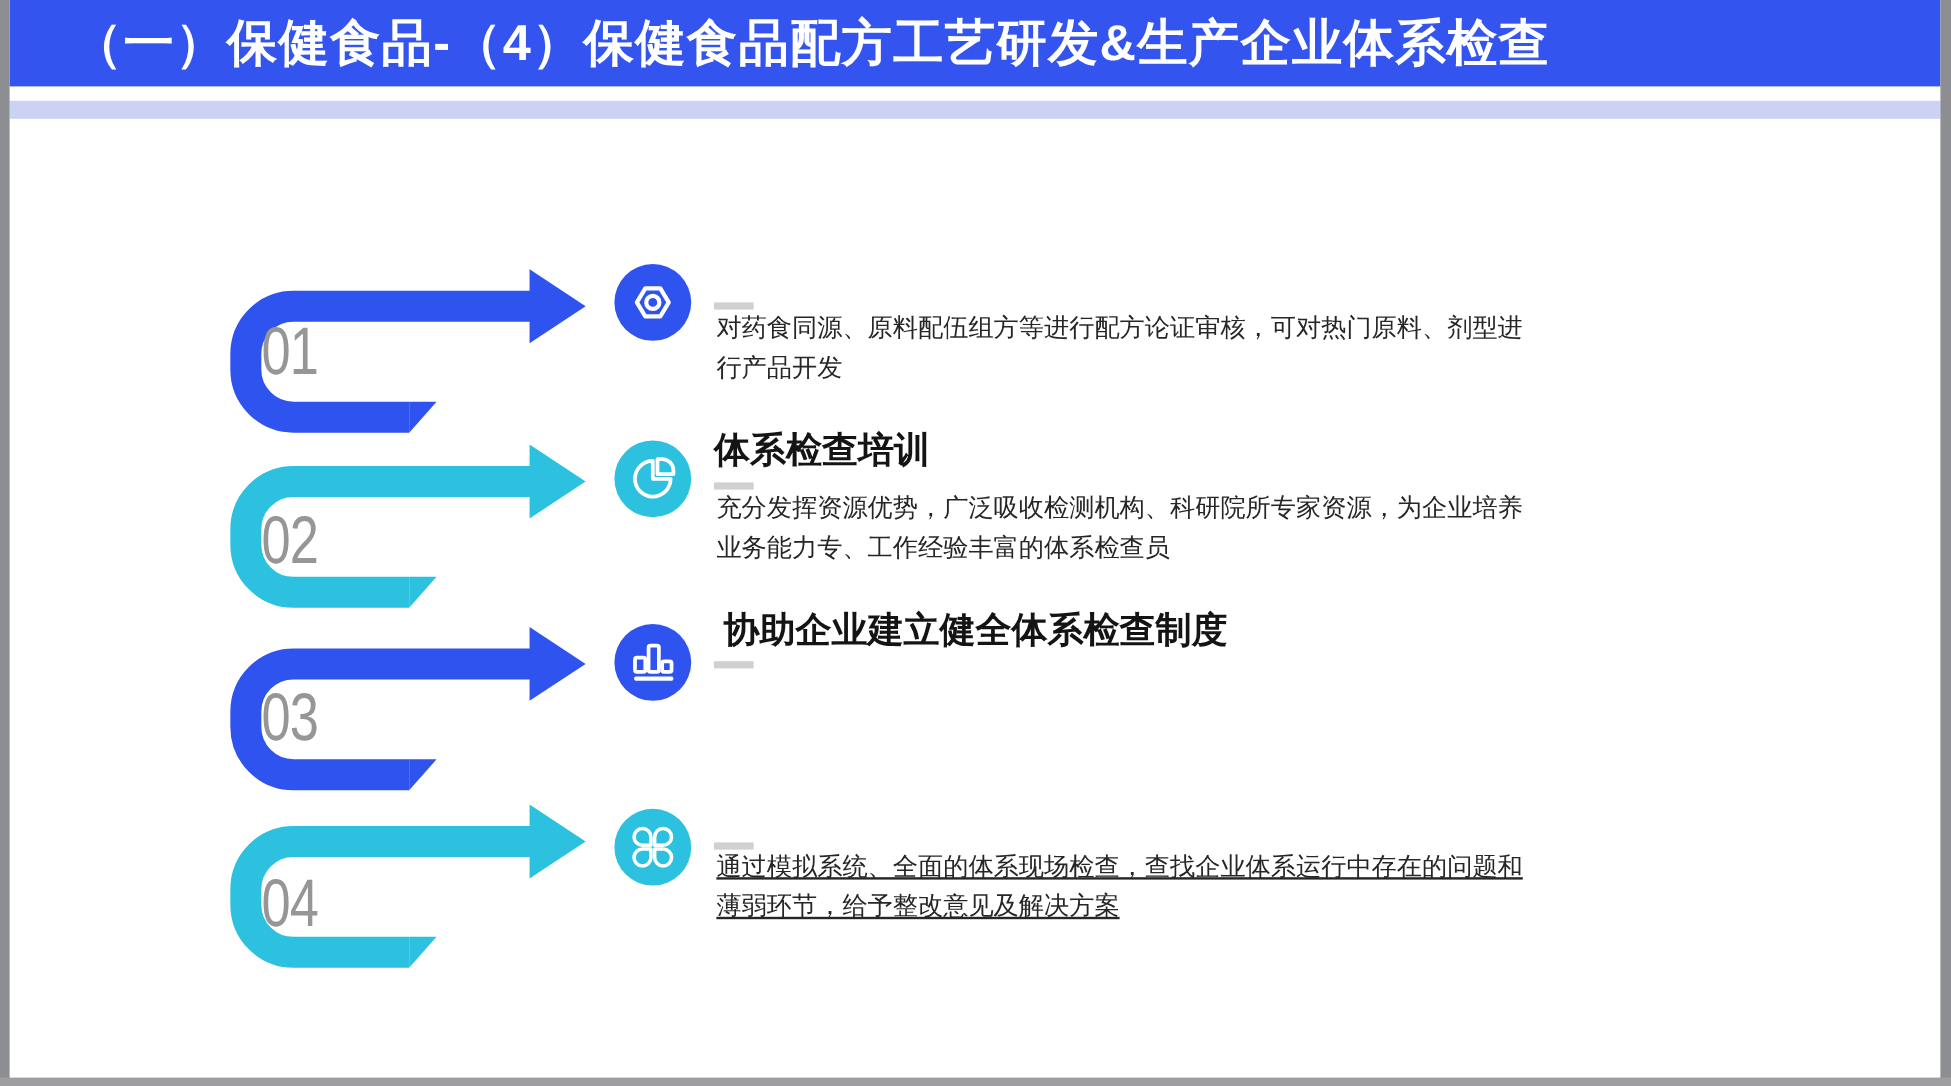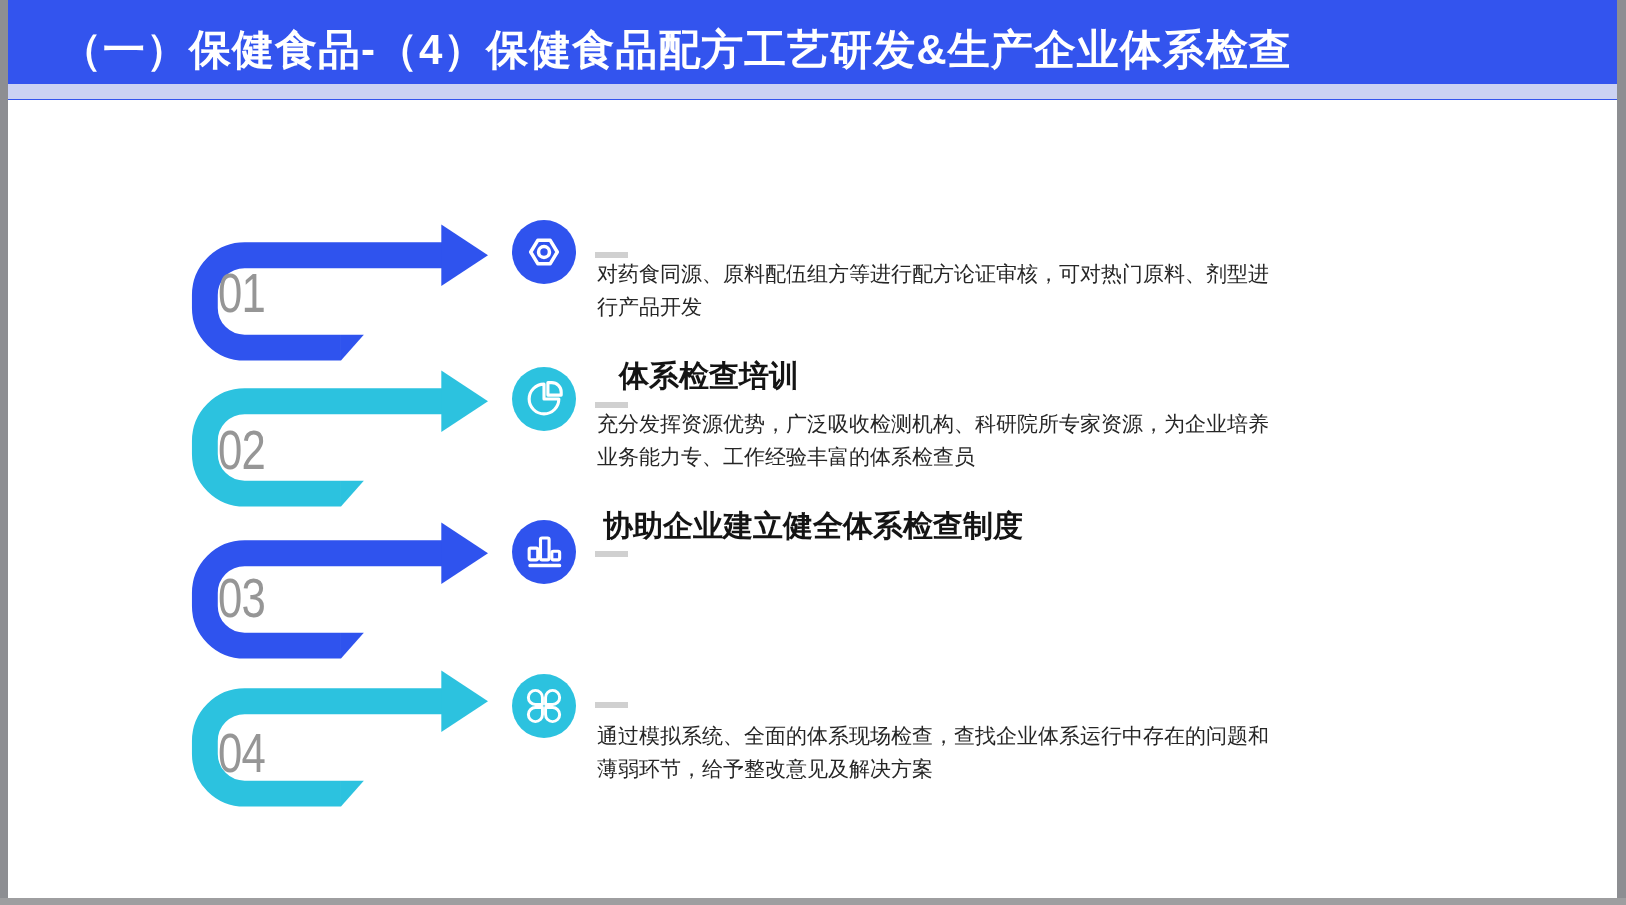--- a/index.html
+++ b/index.html
@@ -6,21 +6,21 @@
   .slide{
     position:relative;width:1626px;height:905px;overflow:hidden;background:#ffffff;
     font-family:"Liberation Sans","DejaVu Sans",sans-serif;
   }
   
   .border-left{position:absolute;left:0;top:0;width:8px;height:905px;background:#8D8E92;}
   .border-right{position:absolute;left:1617px;top:0;width:9px;height:905px;background:#8D8E92;}
   .border-bottom{position:absolute;left:0;top:898px;width:1626px;height:7px;background:#9E9EA0;}
   
   .header{
-    position:absolute;left:8px;top:0;width:1609px;height:100px;background:#3354EE;
+    position:absolute;left:8px;top:0;width:1609px;height:72px;background:#3354EE;
     display:flex;align-items:center;
   }
   .header-title{
     color:#ffffff;font-size:42px;font-weight:800;letter-spacing:1px;
     padding-left:52px;white-space:nowrap;
   }
   .header-strip{position:absolute;left:8px;top:84px;width:1609px;height:15px;background:#CBD2F3;}
 
   
   .row{position:absolute;left:0;width:1626px;height:160px;}
@@ -48,33 +48,33 @@
   .icon-circle path,.icon-circle polygon,.icon-circle circle,.icon-circle rect{
     stroke:#ffffff;fill:none;stroke-linejoin:round;stroke-linecap:round;
   }
   .icon-circle .filled{fill:#ffffff;stroke:none;}
 
   .step-title{
     position:absolute;left:595px;color:#141414;font-size:30px;font-weight:700;
     line-height:36px;white-space:nowrap;z-index:2;
   }
   .row3 .step-title,.row4 .step-title{left:603px;}
-  .row1 .step-title{top:-19px;} .row2 .step-title{top:-8px;margin-left:24px;}
+  .row1 .step-title{top:-19px;} .row2 .step-title{top:-8px;}
   .row3 .step-title{top:-10px;} .row4 .step-title{top:-11px;}
 
   .title-dash{position:absolute;left:595px;width:33px;height:6px;background:#D0D0D0;z-index:0;}
   .row1 .title-dash{top:32px;} .row2 .title-dash{top:36px;}
   .row3 .title-dash{top:33px;} .row4 .title-dash{top:36px;}
 
   .step-body{
     position:absolute;left:597px;width:860px;color:#262626;font-size:21px;
     line-height:33px;white-space:pre-line;z-index:1;
   }
   .row1 .step-body{top:37px;} .row2 .step-body{top:41px;}
-  .row3 .step-body{top:20px;} .row4 .step-body{top:53px;}
+  .row3 .step-body{top:20px;} .row4 .step-body{top:40px;text-decoration:underline;}
 </style>
 </head>
 <body>
 
 <div class="slide">
   <div class="header">
     <div class="header-title">（一）保健食品-（4）保健食品配方工艺研发&amp;生产企业体系检查</div>
   </div>
   <div class="header-strip"></div>
 

